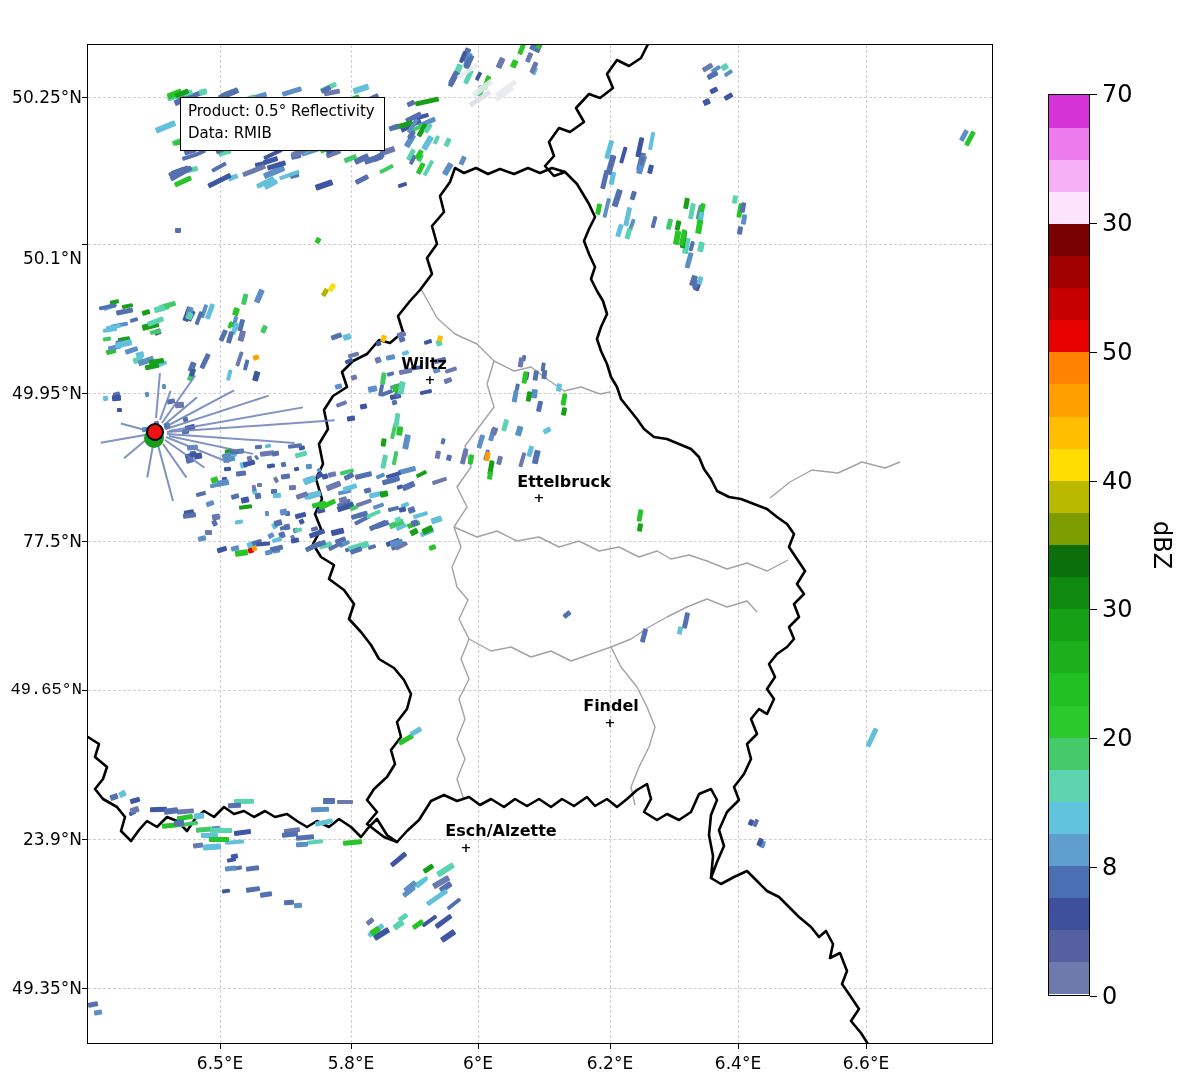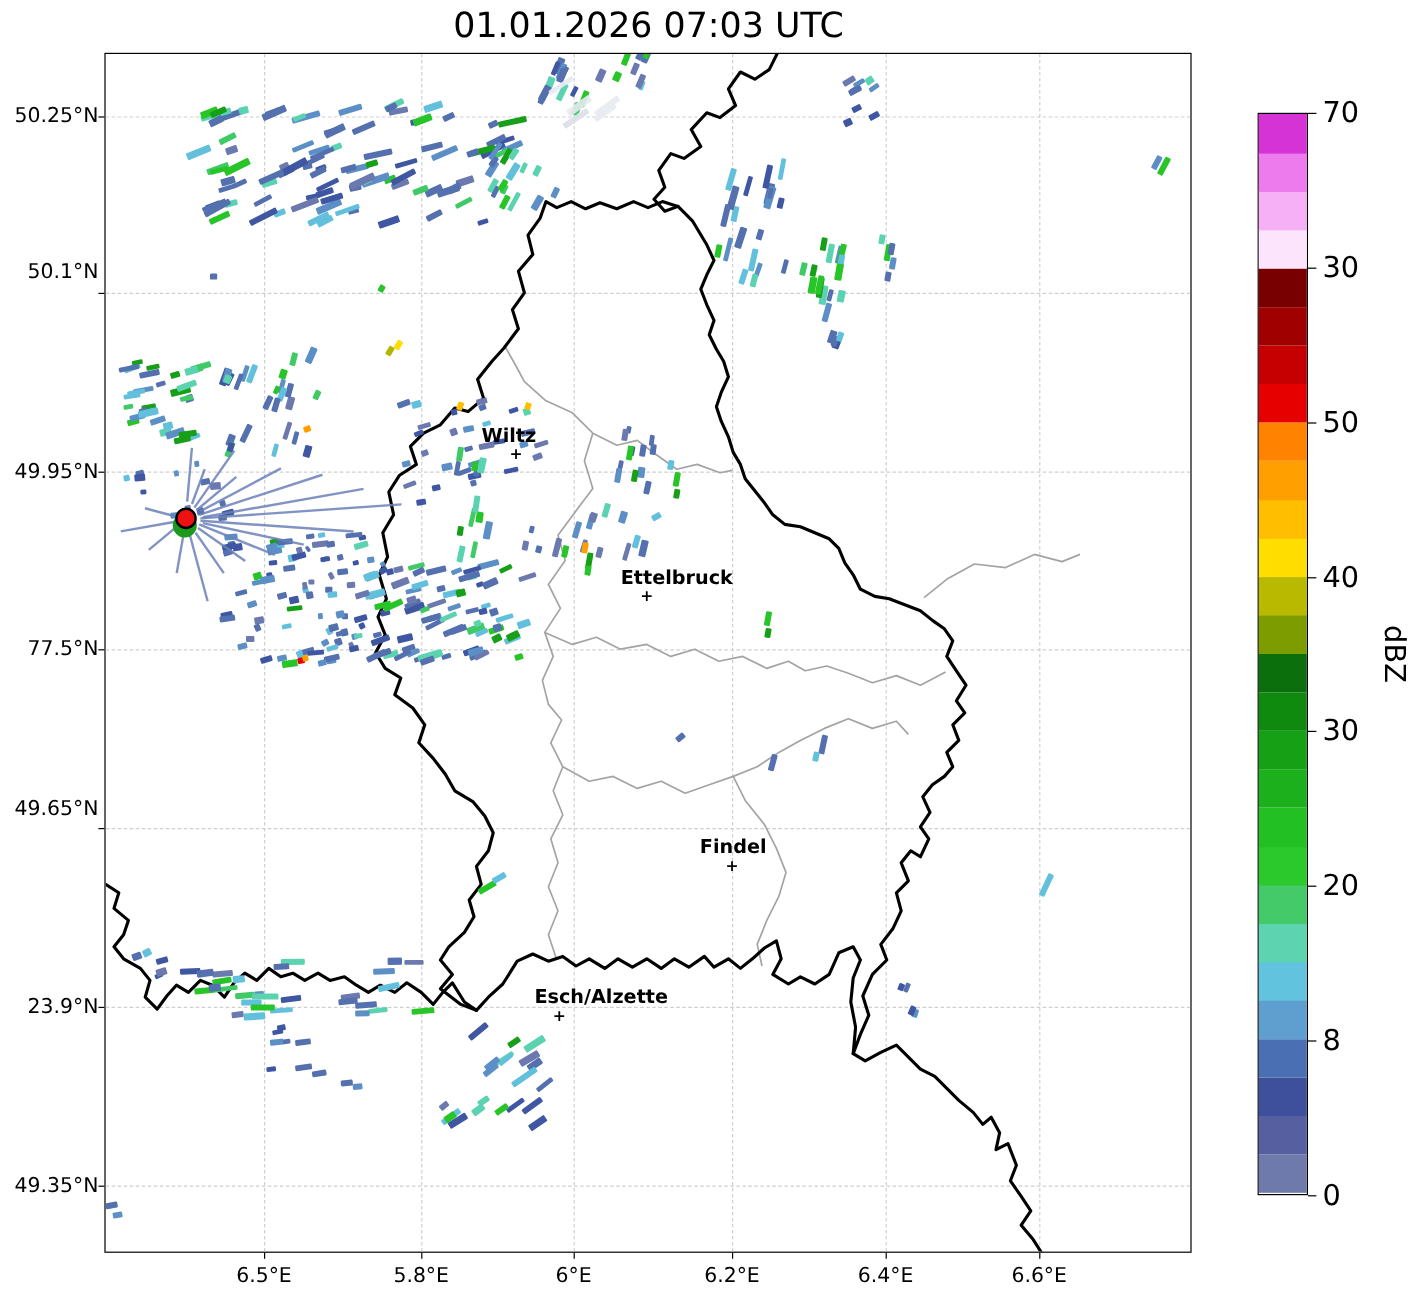--- a/index.html
+++ b/index.html
@@ -31,21 +31,20 @@
   .cb-axis-label{position:absolute;left:1138px;top:545px;font-size:24px;
                  transform:translate(0,-50%) rotate(90deg);}
   .radar-halo{position:absolute;border-radius:50%;}
   .radar-dot{position:absolute;border-radius:50%;border:2px solid #000;box-sizing:border-box;}
 </style>
 </head>
 <body>
 
 <div class="page">
 
-  <div class="title">01.01.2026 07:03 UTC</div>
 
   <div id="map">
       <div class="gridh" style="top: 943px;"></div>
       <div class="gridh" style="top: 794px;"></div>
       <div class="gridh" style="top: 645px;"></div>
       <div class="gridh" style="top: 496px;"></div>
       <div class="gridh" style="top: 348px;"></div>
       <div class="gridh" style="top: 199px;"></div>
       <div class="gridh" style="top: 52px;"></div>
       <div class="gridv" style="left: 778px;"></div>
@@ -685,44 +684,48 @@
     <div id="city-layer">
         <div class="city-label" style="left: 336px; top: 318px;">Wiltz</div>
         <div class="city-marker" style="left: 342px; top: 334px;">+</div>
         <div class="city-label" style="left: 476px; top: 436px;">Ettelbruck</div>
         <div class="city-marker" style="left: 451px; top: 452px;">+</div>
         <div class="city-label" style="left: 523px; top: 660px;">Findel</div>
         <div class="city-marker" style="left: 522px; top: 677px;">+</div>
         <div class="city-label" style="left: 413px; top: 785px;">Esch/Alzette</div>
         <div class="city-marker" style="left: 378px; top: 802px;">+</div>
       </div>
+    <div class="infobox">
+      <div>Product: 0.5° Reflectivity</div>
+      <div>Data: RMIB</div>
+    </div>
   </div>
 
   <div id="axis-layer">
       <div class="xtick-label" style="left: 220px;">6.5°E</div>
       <div class="tickmark-x" style="left: 220px;"></div>
       <div class="xtick-label" style="left: 351px;">5.8°E</div>
       <div class="tickmark-x" style="left: 351px;"></div>
       <div class="xtick-label" style="left: 478px;">6°E</div>
       <div class="tickmark-x" style="left: 478px;"></div>
       <div class="xtick-label" style="left: 610px;">6.2°E</div>
       <div class="tickmark-x" style="left: 610px;"></div>
       <div class="xtick-label" style="left: 738px;">6.4°E</div>
       <div class="tickmark-x" style="left: 738px;"></div>
       <div class="xtick-label" style="left: 866px;">6.6°E</div>
       <div class="tickmark-x" style="left: 866px;"></div>
       <div class="ytick-label" style="top: 87px;">50.25°N</div>
       <div class="tickmark-y" style="top: 97px;"></div>
-      <div class="ytick-label" style="top: 217px;">50.1°N</div>
+      <div class="ytick-label" style="top: 248px;">50.1°N</div>
       <div class="tickmark-y" style="top: 244px;"></div>
       <div class="ytick-label" style="top: 383px;">49.95°N</div>
       <div class="tickmark-y" style="top: 393px;"></div>
       <div class="ytick-label" style="top: 531px;">77.5°N</div>
       <div class="tickmark-y" style="top: 541px;"></div>
-      <div class="ytick-label" style="top: 664px;">49.65°N</div>
+      <div class="ytick-label" style="top: 680px; font-family: Liberation Mono, monospace;">49.65°N</div>
       <div class="tickmark-y" style="top: 690px;"></div>
       <div class="ytick-label" style="top: 829px;">23.9°N</div>
       <div class="tickmark-y" style="top: 839px;"></div>
       <div class="ytick-label" style="top: 978px;">49.35°N</div>
       <div class="tickmark-y" style="top: 988px;"></div>
     </div>
 
   <div id="colorbar">
       <div class="cb-seg" style="top: 866.893px; height: 32.6071px; background: rgb(110, 121, 172);"></div>
       <div class="cb-seg" style="top: 834.786px; height: 32.6071px; background: rgb(86, 95, 159);"></div>

